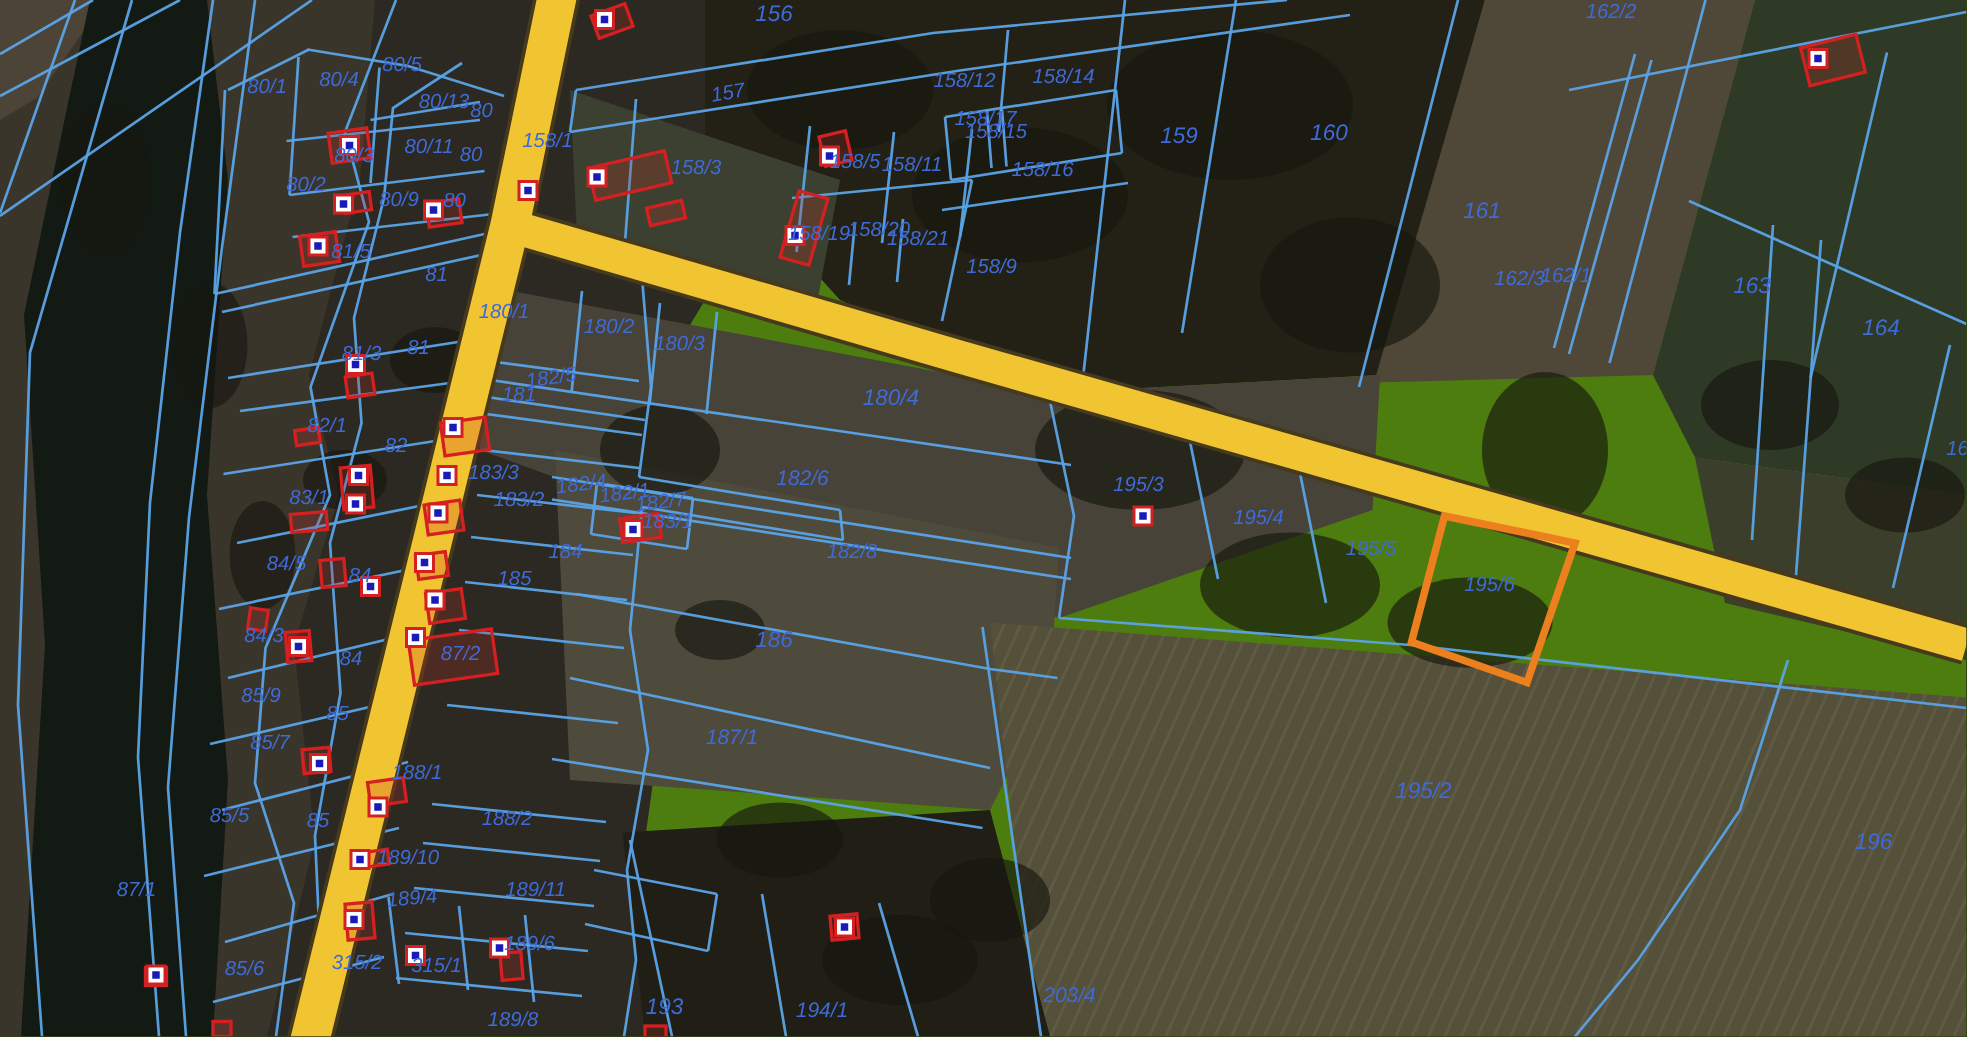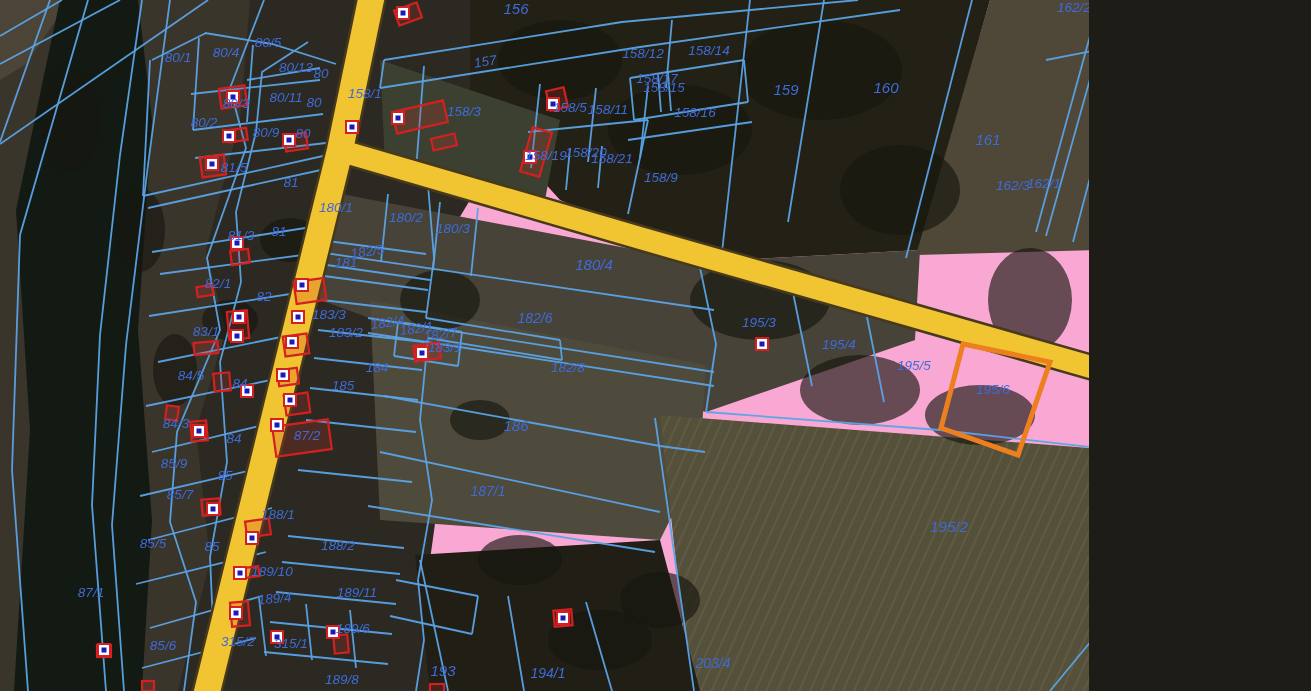--- a/index.html
+++ b/index.html
@@ -1,16 +1,16 @@
 <!DOCTYPE html>
 <html><head>
 <meta charset="utf-8">
 <style>
   html,body{margin:0;padding:0;background:#1d1c17;}
-  .map-viewport{position:relative;width:1089px;height:691px;overflow:hidden;background:#f9a8d4;font-family:"Liberation Sans",sans-serif;}
+  .map-viewport{position:relative;width:1311px;height:691px;overflow:hidden;background:#4d7c0f;font-family:"Liberation Sans",sans-serif;}
   svg{position:absolute;left:0;top:0;}
   text.parcel-label{font-family:"Liberation Sans",sans-serif;font-style:italic;font-weight:normal;text-anchor:middle;}
 </style>
 </head>
 <body>
 
 <div class="map-viewport">
   <svg id="map-svg" width="1311" height="691" viewBox="0 0 1311 691">
     <defs>
       <pattern id="rowstripes" width="10" height="10" patternUnits="userSpaceOnUse" patternTransform="rotate(24)">

